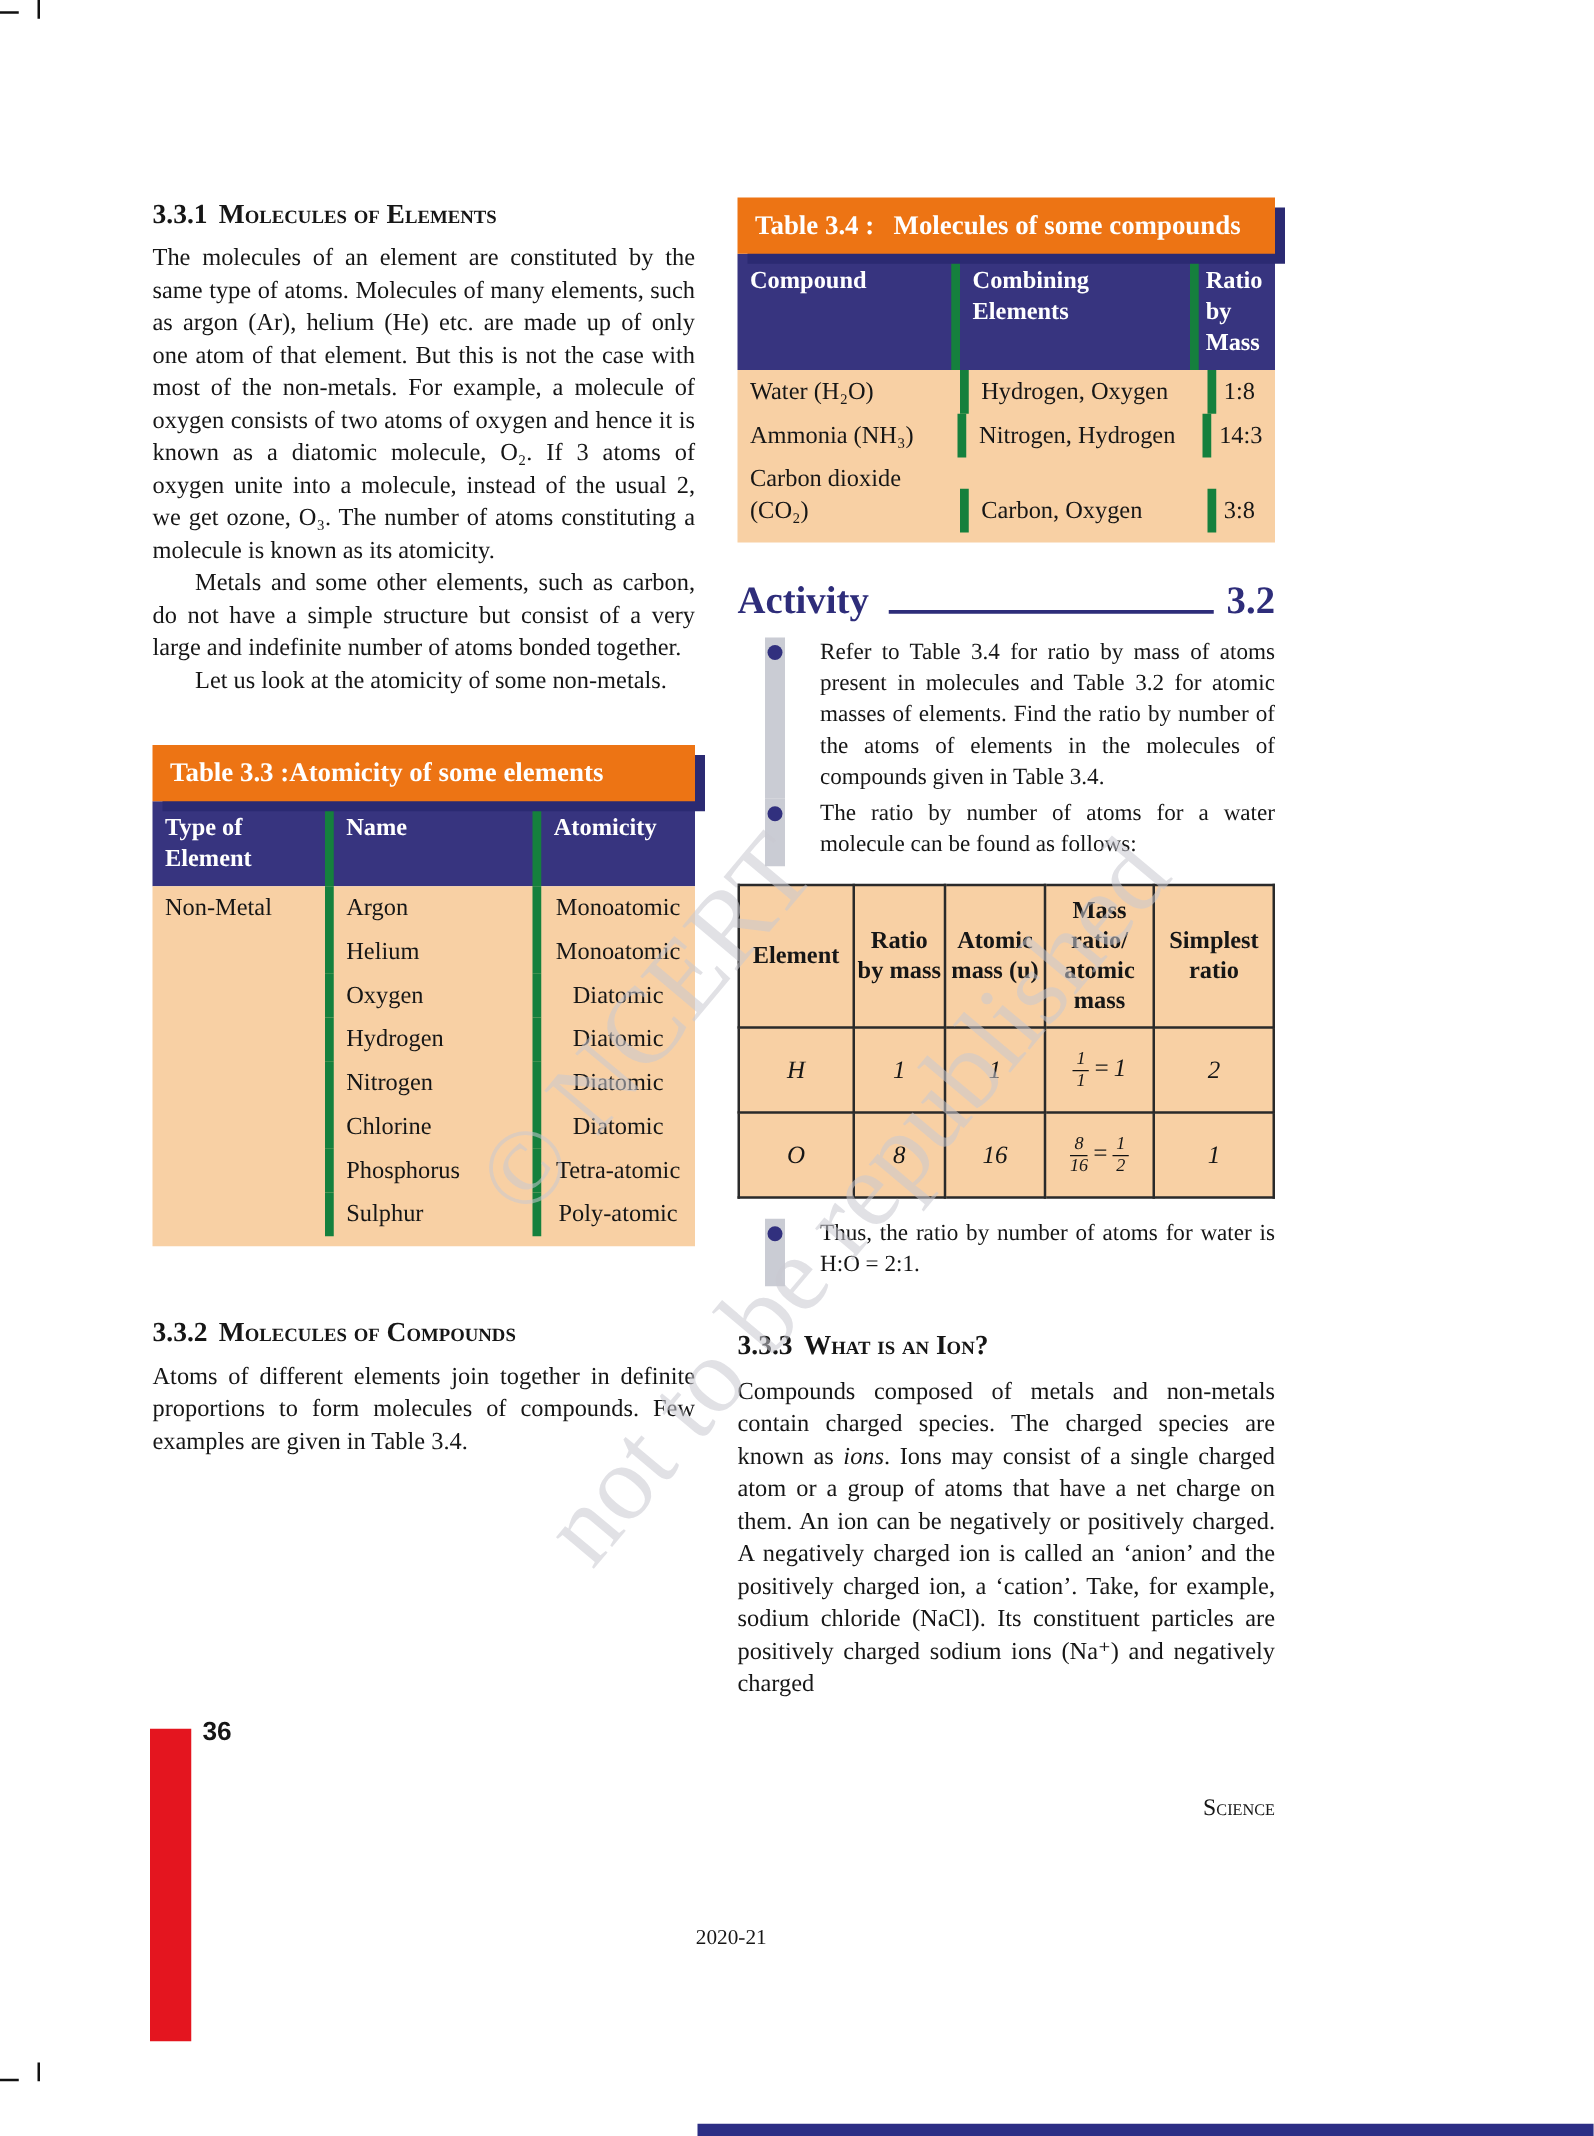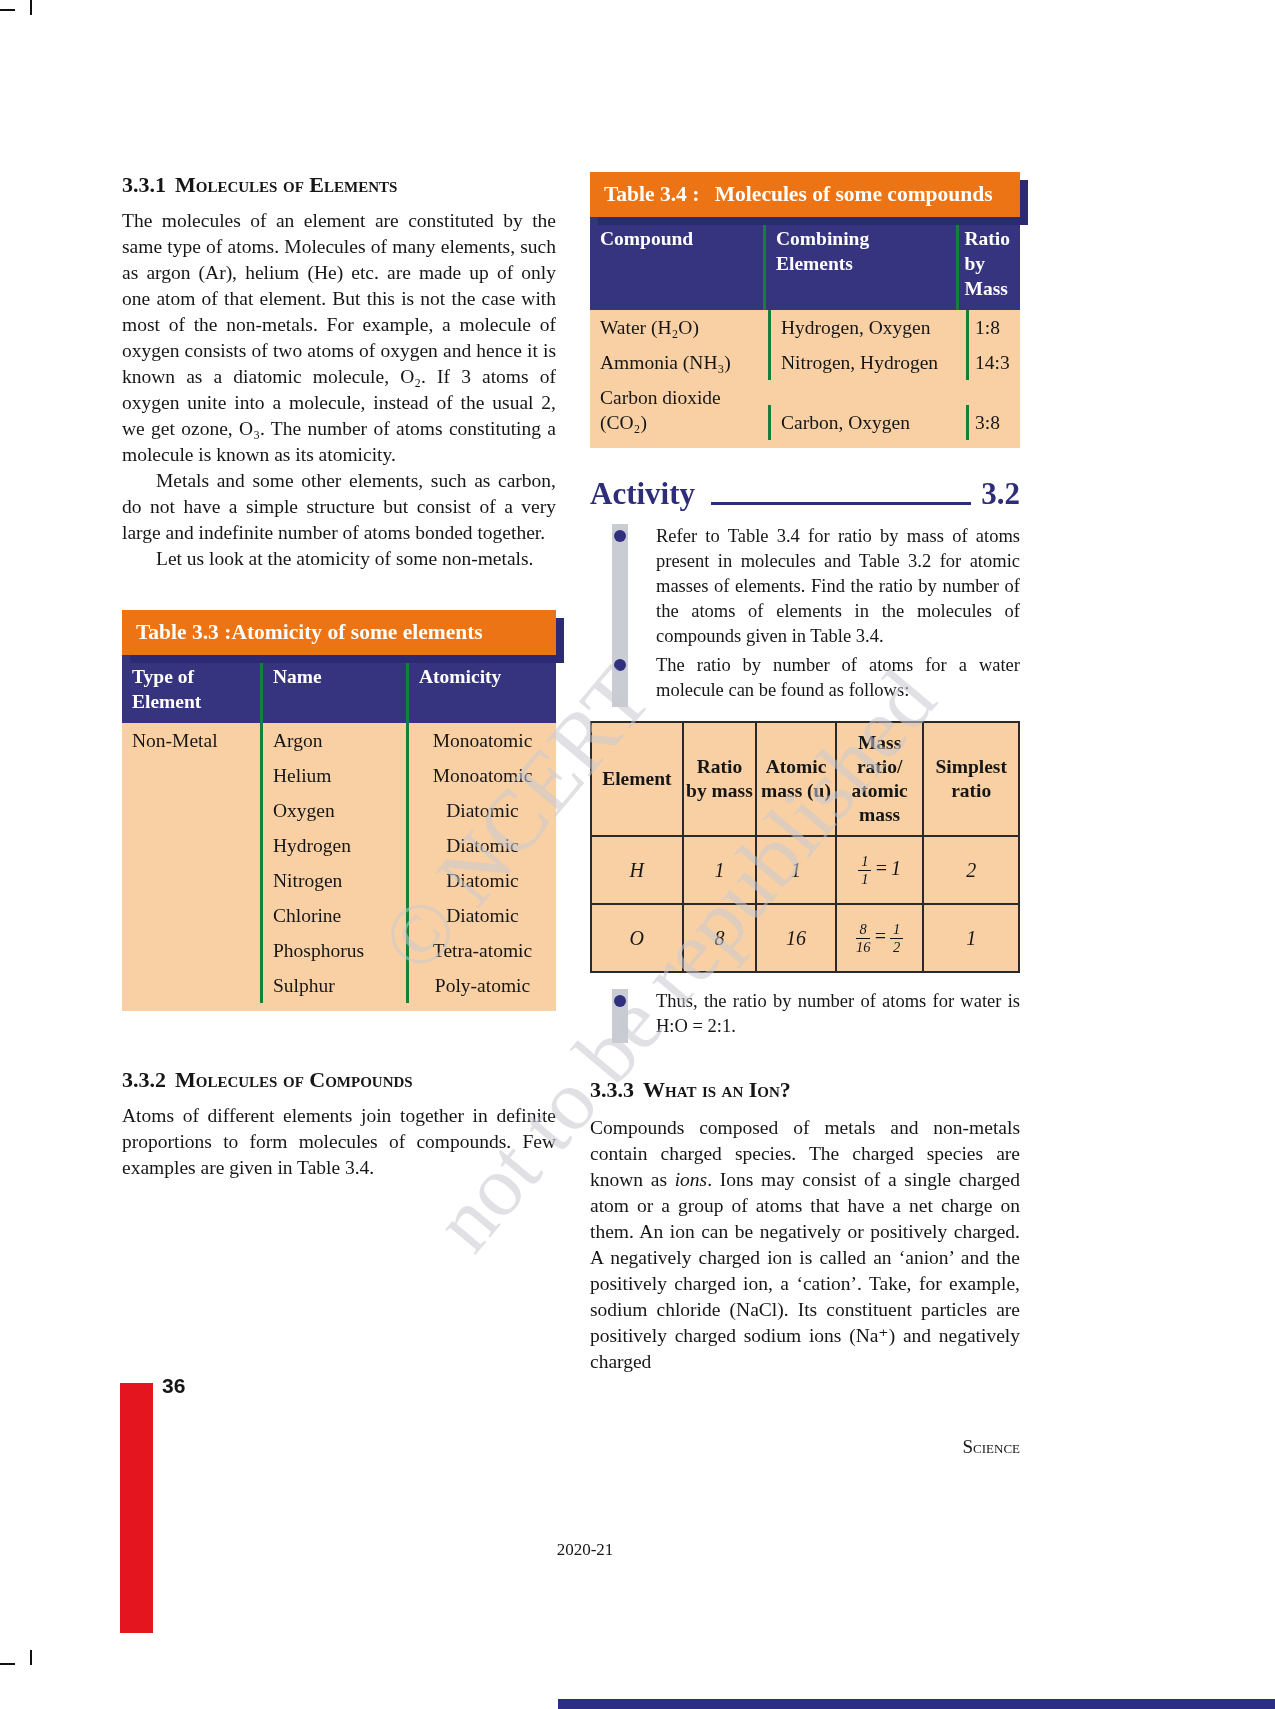--- a/index.html
+++ b/index.html
@@ -8,44 +8,44 @@
     background:#ffffff;color:#161616;
     font-family:"Liberation Serif","DejaVu Serif",serif;
   }
   
   .sc{font-variant:small-caps;}
   .sec-head{font-size:22px;font-weight:bold;margin:0;}
   .sec-head .num{margin-right:9px;}
   .body-p{font-size:19.5px;line-height:26px;text-align:justify;margin:0;}
   .indent{text-indent:34px;}
   
-  .col{position:absolute;top:172px;}
+  .col{position:absolute;top:158px;}
   .col-left{left:122px;width:434px;}
   .col-right{left:590px;width:430px;}
   .col-left .body-p{margin-top:10px;}
   
   .banner{
     position:relative;display:flex;align-items:flex-start;
     background:#ed7414;color:#fff;font-weight:bold;
     font-size:21.5px;line-height:27px;padding:9px 12px 9px 14px;
     box-shadow:8px 8px 0 #2b2a72;
   }
   .b-label{flex:0 0 auto;white-space:nowrap;}
   .b-title{flex:1;}
   .t34 .b-title{text-align:center;padding:0 10px;}
   
   .tbl{margin-top:38px;}
   .t-head{display:flex;background:#37347f;color:#fff;font-weight:bold;font-size:19.5px;line-height:25px;}
   .t-head>div{padding:9px 10px;}
   .t-row{display:flex;font-size:19.5px;line-height:25px;}
   .t-row>div{padding:5px 10px;}
-  .sep{border-left:3px solid #15803d;}
+  .sep{border-left:7px solid #15803d;}
   .t-body{background:#f8d0a4;padding-bottom:8px;}
   .t33 .c1{width:138px;box-sizing:border-box;}
-  .t33 .c2{width:146px;box-sizing:border-box;}
+  .t33 .c2{width:166px;box-sizing:border-box;}
   .t33 .c3{flex:1;box-sizing:border-box;}
   .t33 .t-row .c3{text-align:center;}
   .t34{margin-top:0;}
   .t34 .c1{width:178px;box-sizing:border-box;}
   .t34 .c2{width:198px;box-sizing:border-box;}
   .t34 .c3{flex:1;box-sizing:border-box;padding-left:6px;}
   .t34 .t-row{align-items:flex-end;}
   
   .act-title{display:flex;margin-top:28px;color:#2e2d7a;font-size:31px;font-weight:bold;align-items:flex-end;}
   .act-rule{flex:1;border-bottom:3px solid #2e2d7a;margin:0 10px 7px 16px;}

